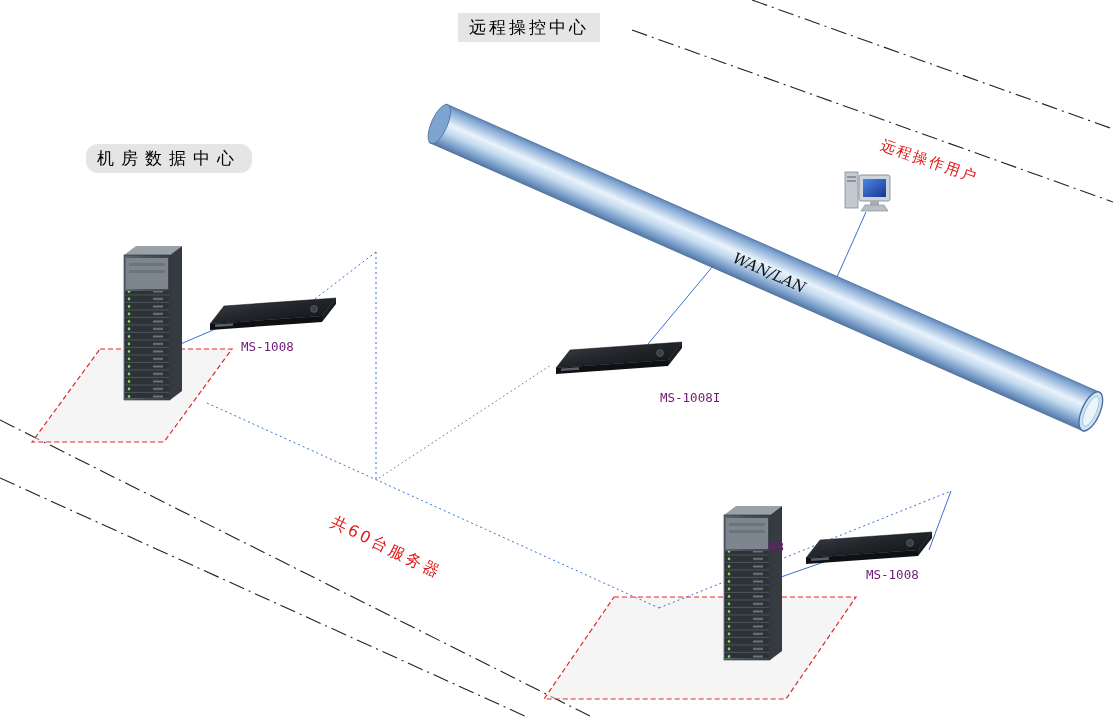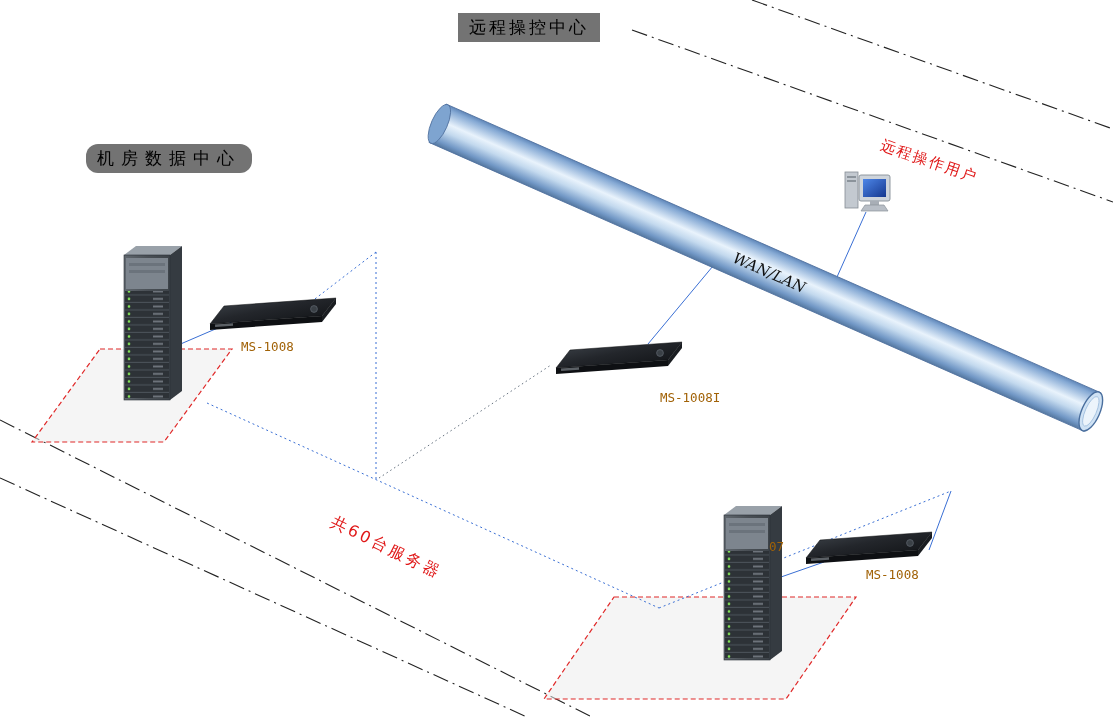--- a/index.html
+++ b/index.html
@@ -1,22 +1,22 @@
 <!DOCTYPE html>
 <html><head>
 <meta charset="utf-8">
 <style>
   html,body{margin:0;padding:0;background:#fff;}
   .canvas{position:relative;width:1113px;height:717px;background:#ffffff;overflow:hidden;
           font-family:"DejaVu Sans",sans-serif;}
   .canvas svg{position:absolute;left:0;top:0;}
-  .hl-label{position:absolute;background:#737373;color:#000;font-size:17px;
+  .hl-label{position:absolute;background:#e5e5e5;color:#000;font-size:17px;
             letter-spacing:3px;padding:3px 11px;white-space:nowrap;}
   .dev-label{position:absolute;font-family:"DejaVu Sans Mono","Liberation Mono",monospace;
-             font-size:12.5px;color:#a16207;white-space:nowrap;}
+             font-size:12.5px;color:#701a75;white-space:nowrap;}
   .red-note{position:absolute;color:#e01818;white-space:nowrap;transform-origin:left top;}
   .note-user{left:884px;top:136px;font-size:15px;letter-spacing:2px;transform:rotate(19deg);}
   .note-servers{left:336px;top:512px;font-size:16px;letter-spacing:3px;transform:rotate(26deg);}
 </style>
 </head>
 <body>
 
 <div class="canvas">
 
   <svg width="1113" height="717" viewBox="0 0 1113 717">
@@ -148,15 +148,15 @@
   <div class="red-note note-user">远程操作用户</div>
 
   <div class="red-note note-servers">共60台服务器</div>
 
   <div class="dev-label" style="left:241px;top:339px;">MS-1008</div>
 
   <div class="dev-label" style="left:660px;top:390px;">MS-1008I</div>
 
   <div class="dev-label" style="left:866px;top:567px;">MS-1008</div>
 
-  <div class="dev-label" style="left:769px;top:539px;">07</div>
+  <div class="dev-label" style="left:769px;top:539px;">08</div>
 
 </div>
 
 </body></html>

